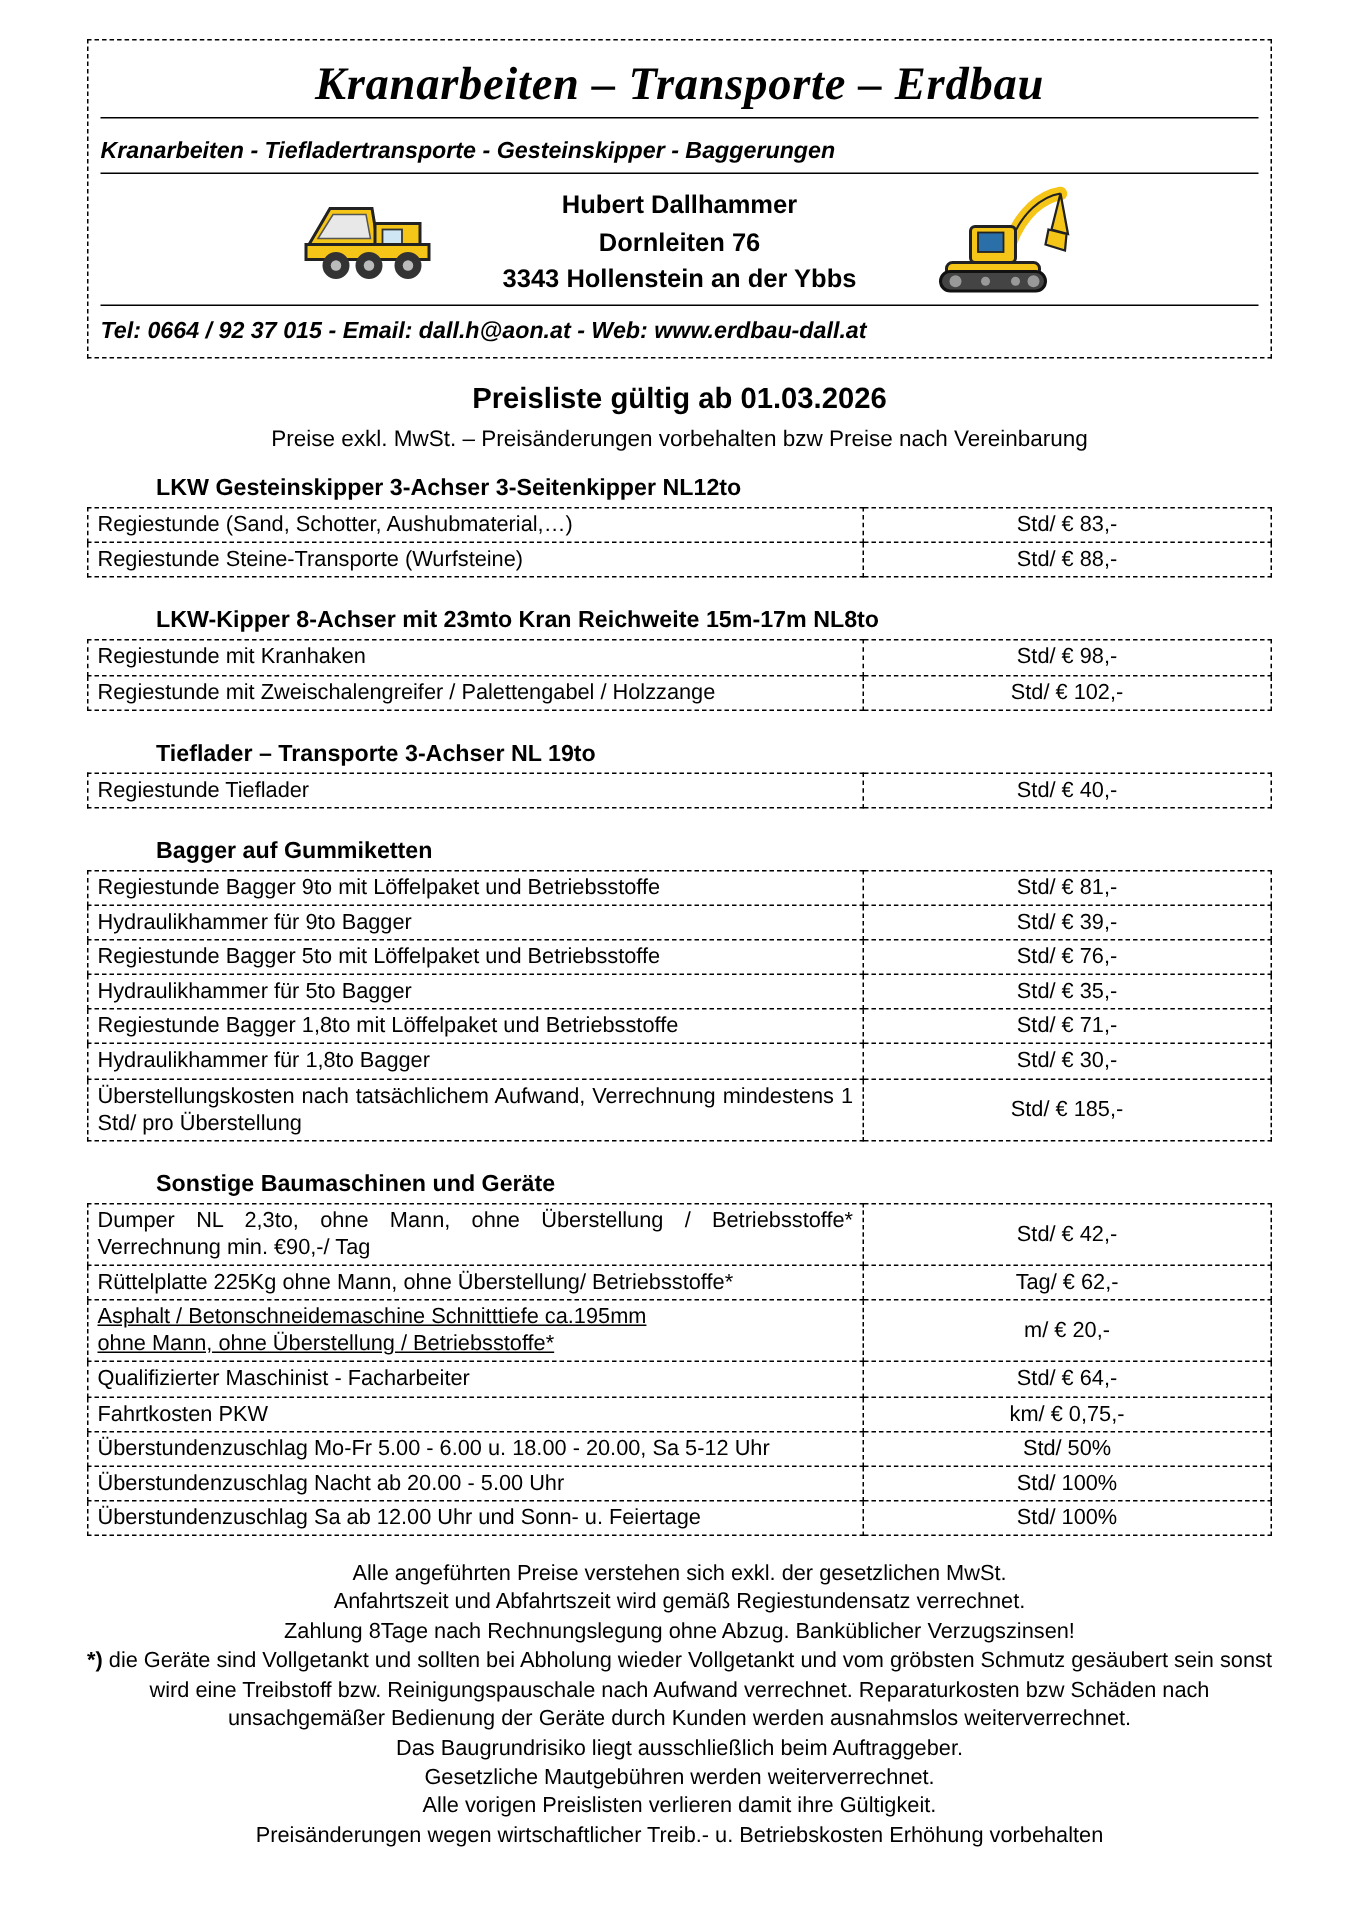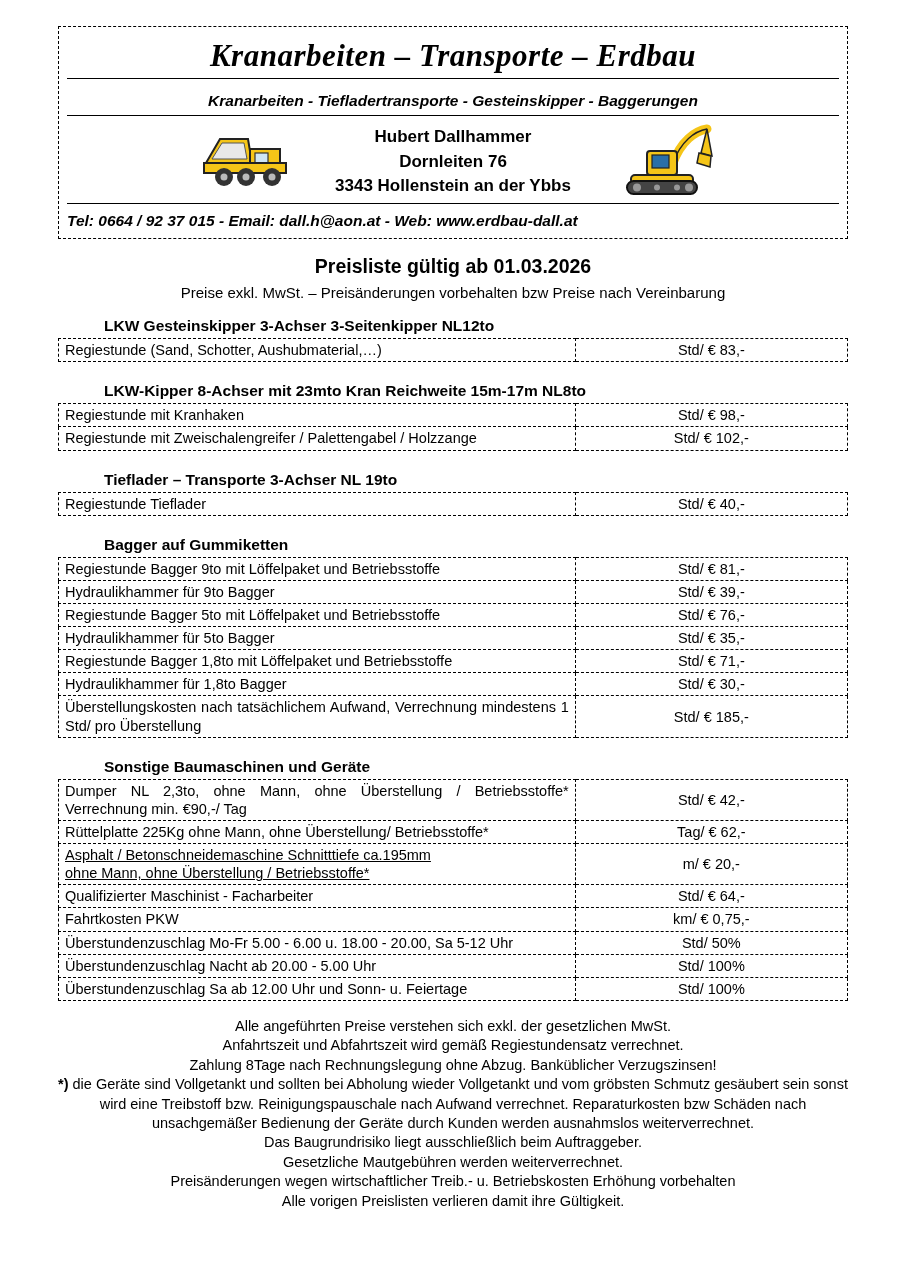--- a/index.html
+++ b/index.html
@@ -36,21 +36,21 @@
     font-size: 31px;
     letter-spacing: 0.5px;
     line-height: 1.2;
     margin: 4px 0 4px 0;
   }
   .lh-rule {
     border-top: 1.2px solid #000;
     margin: 4px 0 5px 0;
   }
   .lh-sub {
-    text-align: center;
+    text-align: left;
     font-weight: bold;
     font-style: italic;
     font-size: 15.5px;
     margin-bottom: 5px;
     margin-top: 13px;
   }
   .lh-mid {
     position: relative;
     height: 78px;
   }
@@ -196,20 +196,24 @@
   <div class="doc-subtitle">Preise exkl. MwSt. – Preisänderungen vorbehalten bzw Preise nach Vereinbarung</div>
 
   <div id="sections-root">
       <div class="section-title">LKW Gesteinskipper 3-Achser  3-Seitenkipper NL12to</div>
       <table class="price">
         <tbody>
           <tr>
             <td class="desc">Regiestunde (Sand, Schotter, Aushubmaterial,…)</td>
             <td class="price">Std/ € 83,-</td>
           </tr>
+          <tr>
+            <td class="desc">Regiestunde Steine-Transporte (Wurfsteine)</td>
+            <td class="price">Std/ € 88,-</td>
+          </tr>
         </tbody>
       </table>
       <div class="spacer-lg"></div>
       <div class="section-title">LKW-Kipper 8-Achser mit 23mto Kran Reichweite 15m-17m NL8to</div>
       <table class="price">
         <tbody>
           <tr>
             <td class="desc">Regiestunde mit Kranhaken</td>
             <td class="price">Std/ € 98,-</td>
           </tr>
@@ -304,17 +308,17 @@
       </table>
     </div>
 
   <div class="notes">
     <p>Alle angeführten Preise verstehen sich exkl. der gesetzlichen MwSt.</p>
     <p>Anfahrtszeit und Abfahrtszeit wird gemäß Regiestundensatz verrechnet.</p>
     <p>Zahlung 8Tage nach Rechnungslegung ohne Abzug. Banküblicher Verzugszinsen!</p>
     <p><span class="b">*)</span><span> die Geräte sind Vollgetankt und sollten bei Abholung wieder Vollgetankt und vom gröbsten Schmutz gesäubert sein sonst wird eine Treibstoff bzw. Reinigungspauschale nach Aufwand verrechnet. Reparaturkosten bzw Schäden nach unsachgemäßer Bedienung der Geräte durch Kunden werden ausnahmslos weiterverrechnet.</span></p>
     <p>Das Baugrundrisiko liegt ausschließlich beim Auftraggeber.</p>
     <p>Gesetzliche Mautgebühren werden weiterverrechnet.</p>
+    <p>Alle vorigen Preislisten verlieren damit ihre Gültigkeit.</p>
     <p>Preisänderungen wegen wirtschaftlicher Treib.- u. Betriebskosten Erhöhung vorbehalten</p>
-    <p>Alle vorigen Preislisten verlieren damit ihre Gültigkeit.</p>
   </div>
 
 </div>
 
 </body></html>

